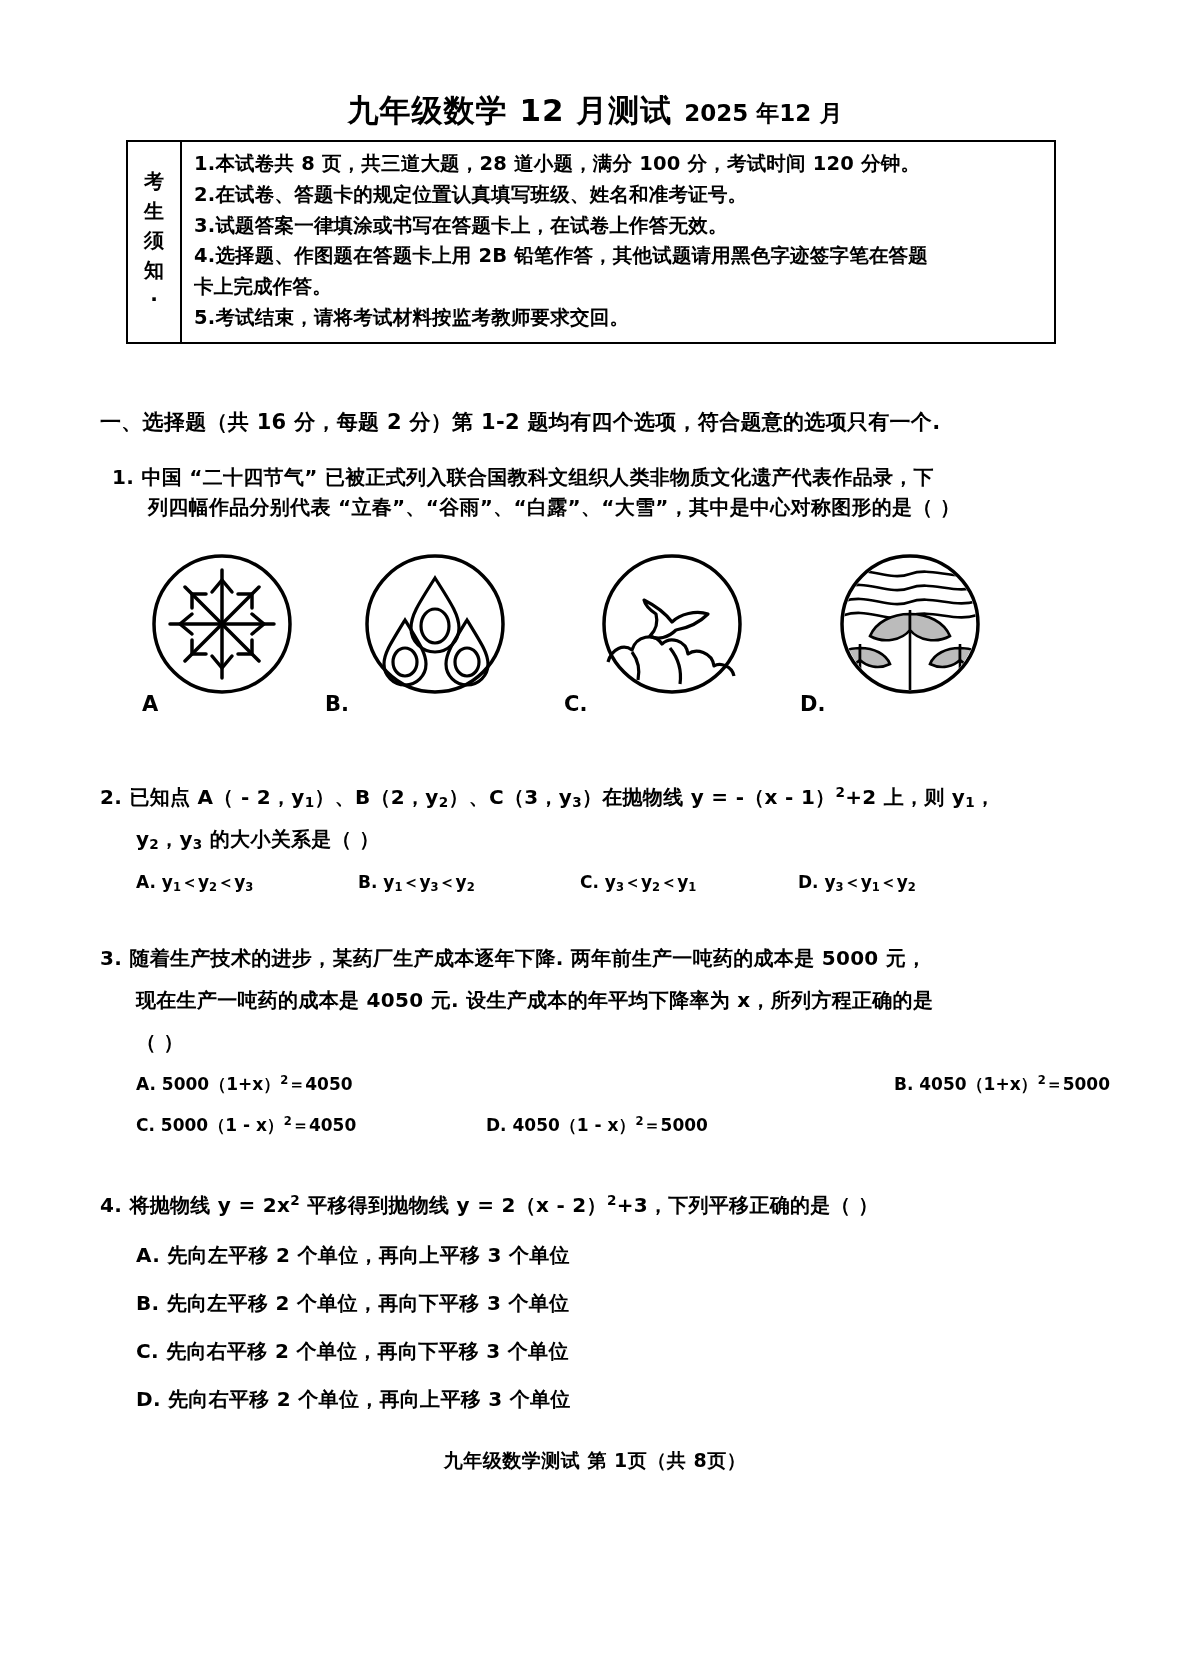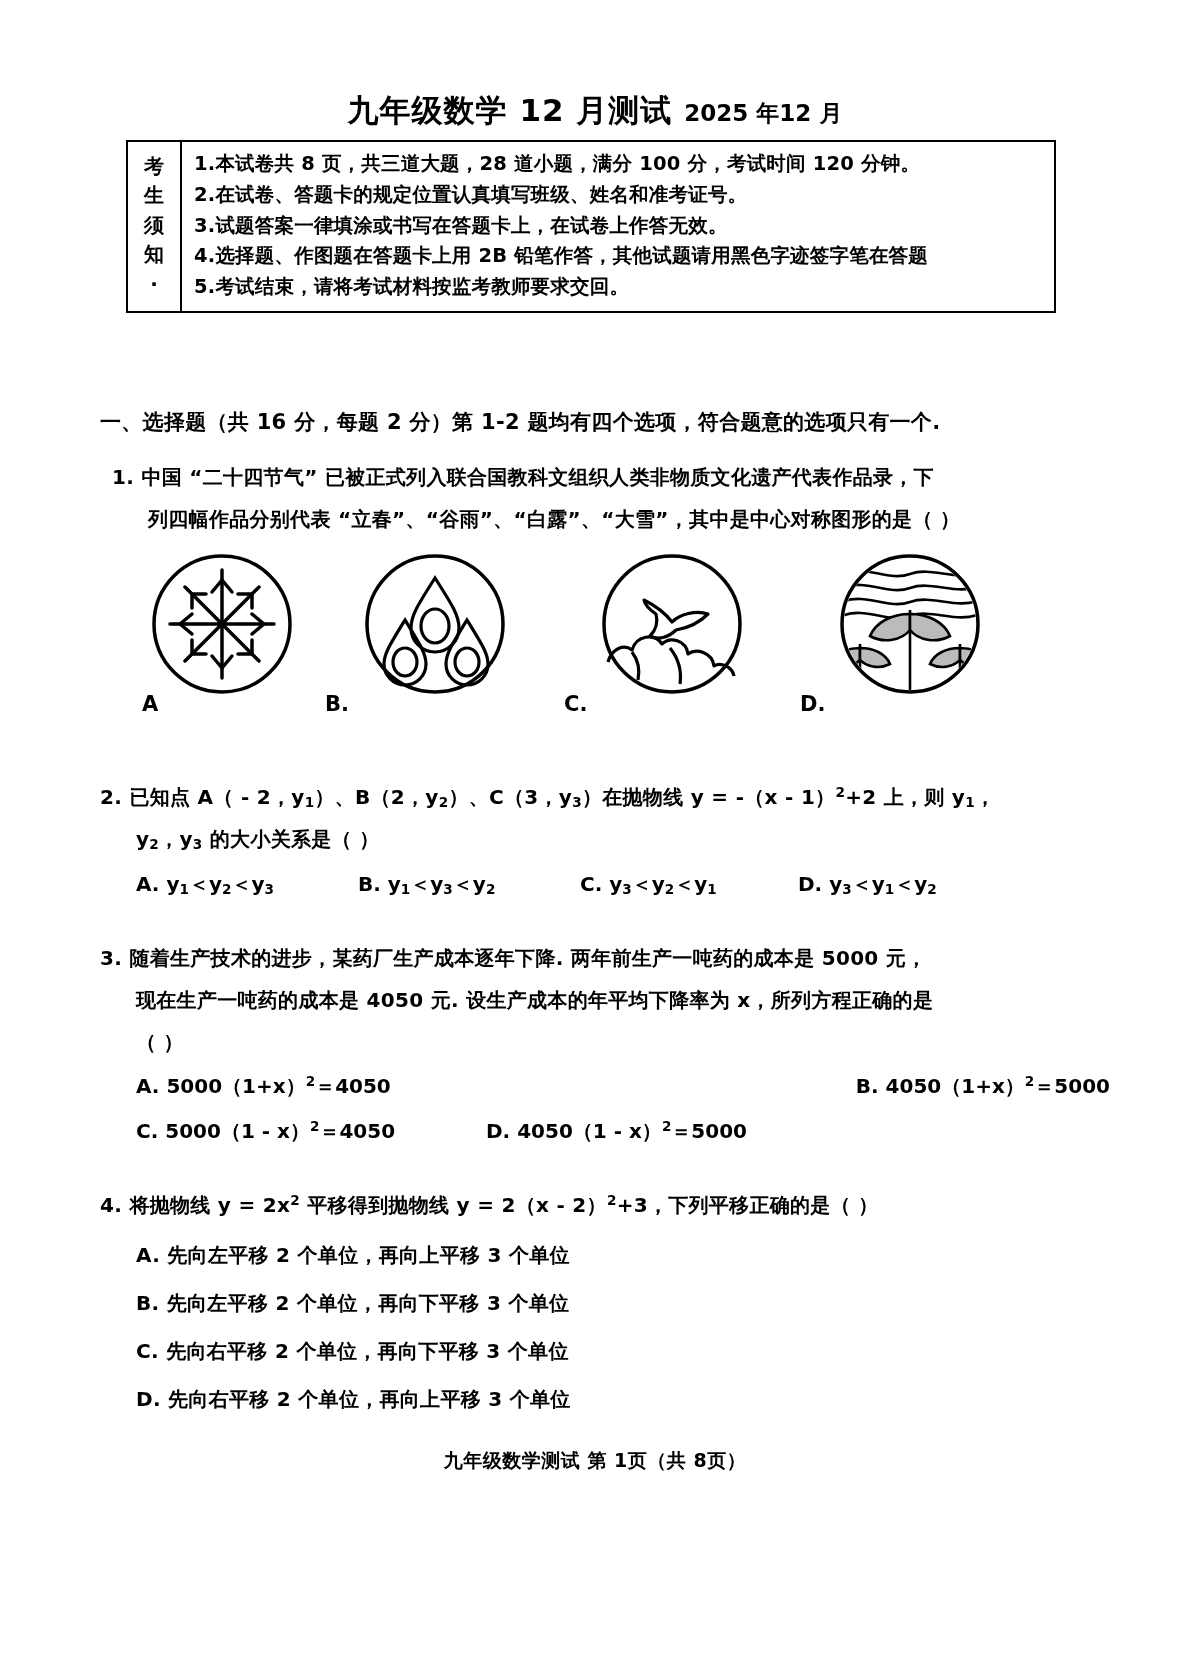--- a/index.html
+++ b/index.html
@@ -110,21 +110,21 @@
   }
   .indent {
     padding-left: 36px;
   }
   .opts-row {
     display: flex;
     white-space: nowrap;
   }
   .opt {
     font-family: "DejaVu Sans", sans-serif;
-    font-size: 20px;
+    font-size: 17px;
     font-weight: bold;
     white-space: nowrap;
   }
   sub { font-size: 0.68em; vertical-align: -0.22em; }
   sup { font-size: 0.68em; vertical-align: 0.5em; }
 
   
   .figs {
     position: absolute;
     left: 112px;
@@ -174,32 +174,33 @@
       <span>生</span>
       <span>须</span>
       <span>知</span>
       <span>·</span>
     </div>
     <div class="notice-body">
       <p>1.本试卷共 8 页，共三道大题，28 道小题，满分 100 分，考试时间 120 分钟。</p>
       <p>2.在试卷、答题卡的规定位置认真填写班级、姓名和准考证号。</p>
       <p>3.试题答案一律填涂或书写在答题卡上，在试卷上作答无效。</p>
       <p>4.选择题、作图题在答题卡上用 2B 铅笔作答，其他试题请用黑色字迹签字笔在答题</p>
+      <p>卡上完成作答。</p>
       <p>5.考试结束，请将考试材料按监考教师要求交回。</p>
     </div>
   </div>
 
   <div class="section-heading">一、选择题（共 16 分，每题 2 分）第 1-2 题均有四个选项，符合题意的选项只有一个.</div>
 
   <div class="q" style="left:112px; top:462px; width:1010px;">
     <div class="qline">
       <span>1.</span>
       <span>中国 “二十四节气” 已被正式列入联合国教科文组织人类非物质文化遗产代表作品录，下</span>
     </div>
-    <div class="qline indent" style="margin-top:12px;">列四幅作品分别代表 “立春”、“谷雨”、“白露”、“大雪”，其中是中心对称图形的是（      ）</div>
+    <div class="qline indent" style="">列四幅作品分别代表 “立春”、“谷雨”、“白露”、“大雪”，其中是中心对称图形的是（      ）</div>
   </div>
 
   <div class="figs">
 
     <div class="fig" style="left:28px;">
       <svg width="170" height="150" viewBox="0 0 170 150">
         <circle cx="82" cy="72" r="68" fill="none" stroke="#000" stroke-width="3.5"></circle>
         <g stroke="#000" stroke-width="3.5" fill="none" stroke-linecap="round">
           <line x1="82" y1="18" x2="82" y2="126"></line>
           <line x1="30" y1="72" x2="134" y2="72"></line>

